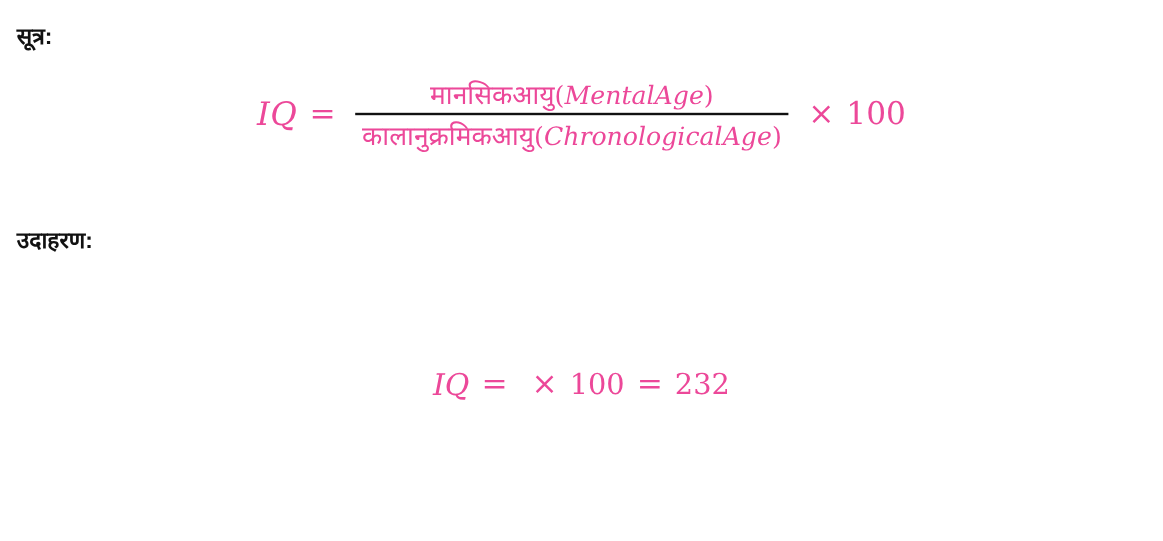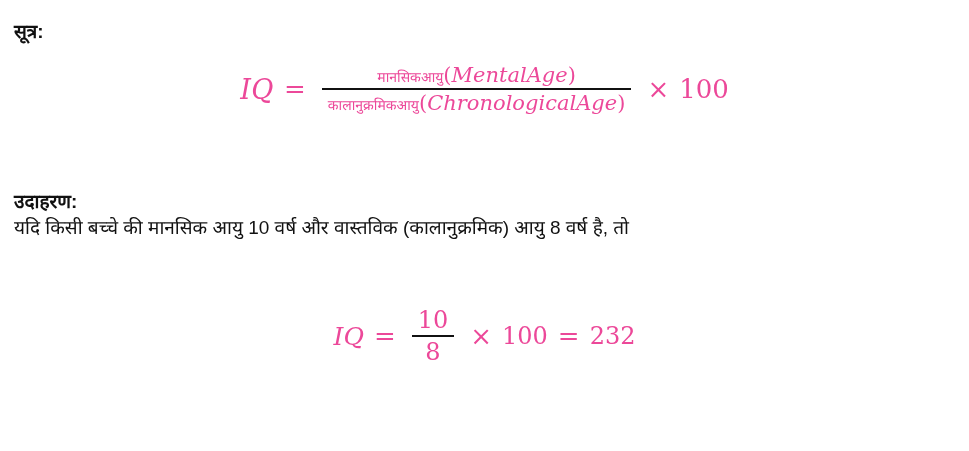--- a/index.html
+++ b/index.html
@@ -121,21 +121,21 @@
     text-align: center;
   }
   .frac .bar {
     height: 2px;
     background: #111111;
     width: 100%;
     align-self: stretch;
   }
   .hindi-math {
     font-family: Liberation Sans, sans-serif;
-    font-size: 14px;
+    font-size: 22px;
     font-style: normal;
   }
   .latin-math {
     font-family: "DejaVu Serif", "Liberation Serif", serif;
     font-style: italic;
     font-size: 21px;
     margin-top: 33px;
   }
   .paren {
     font-family: "DejaVu Serif", "Liberation Serif", serif;
@@ -169,31 +169,25 @@
           <span class="hindi-math">कालानुक्रमिकआयु</span><span class="paren">(</span><span class="latin-math">ChronologicalAge</span><span class="paren">)</span>
         </span>
       </span>
       <span class="mop">×</span>
       <span class="mnum">100</span>
     </div>
   </div>
 
   <div class="label-bold lbl-example">उदाहरण:</div>
 
-  <div class="body-text">यदि किसी बच्चे की मानसिक आयु 10 वर्ष और वास्तविक (कालानुक्रमिक) आयु 8 वर्ष है, तो</div>
 
   <div class="math math-second">
     <div class="mrow">
       <span class="mvar-small">IQ</span>
       <span class="mop">=</span>
-      <span class="frac">
-        <span class="num frac-stack-num">10</span>
-        <span class="bar"></span>
-        <span class="den frac-stack-den">8</span>
-      </span>
       <span class="mop">×</span>
       <span class="mnum-small">100</span>
       <span class="mop">=</span>
       <span class="mnum-small">232</span>
     </div>
   </div>
 
 
 </div>
 

